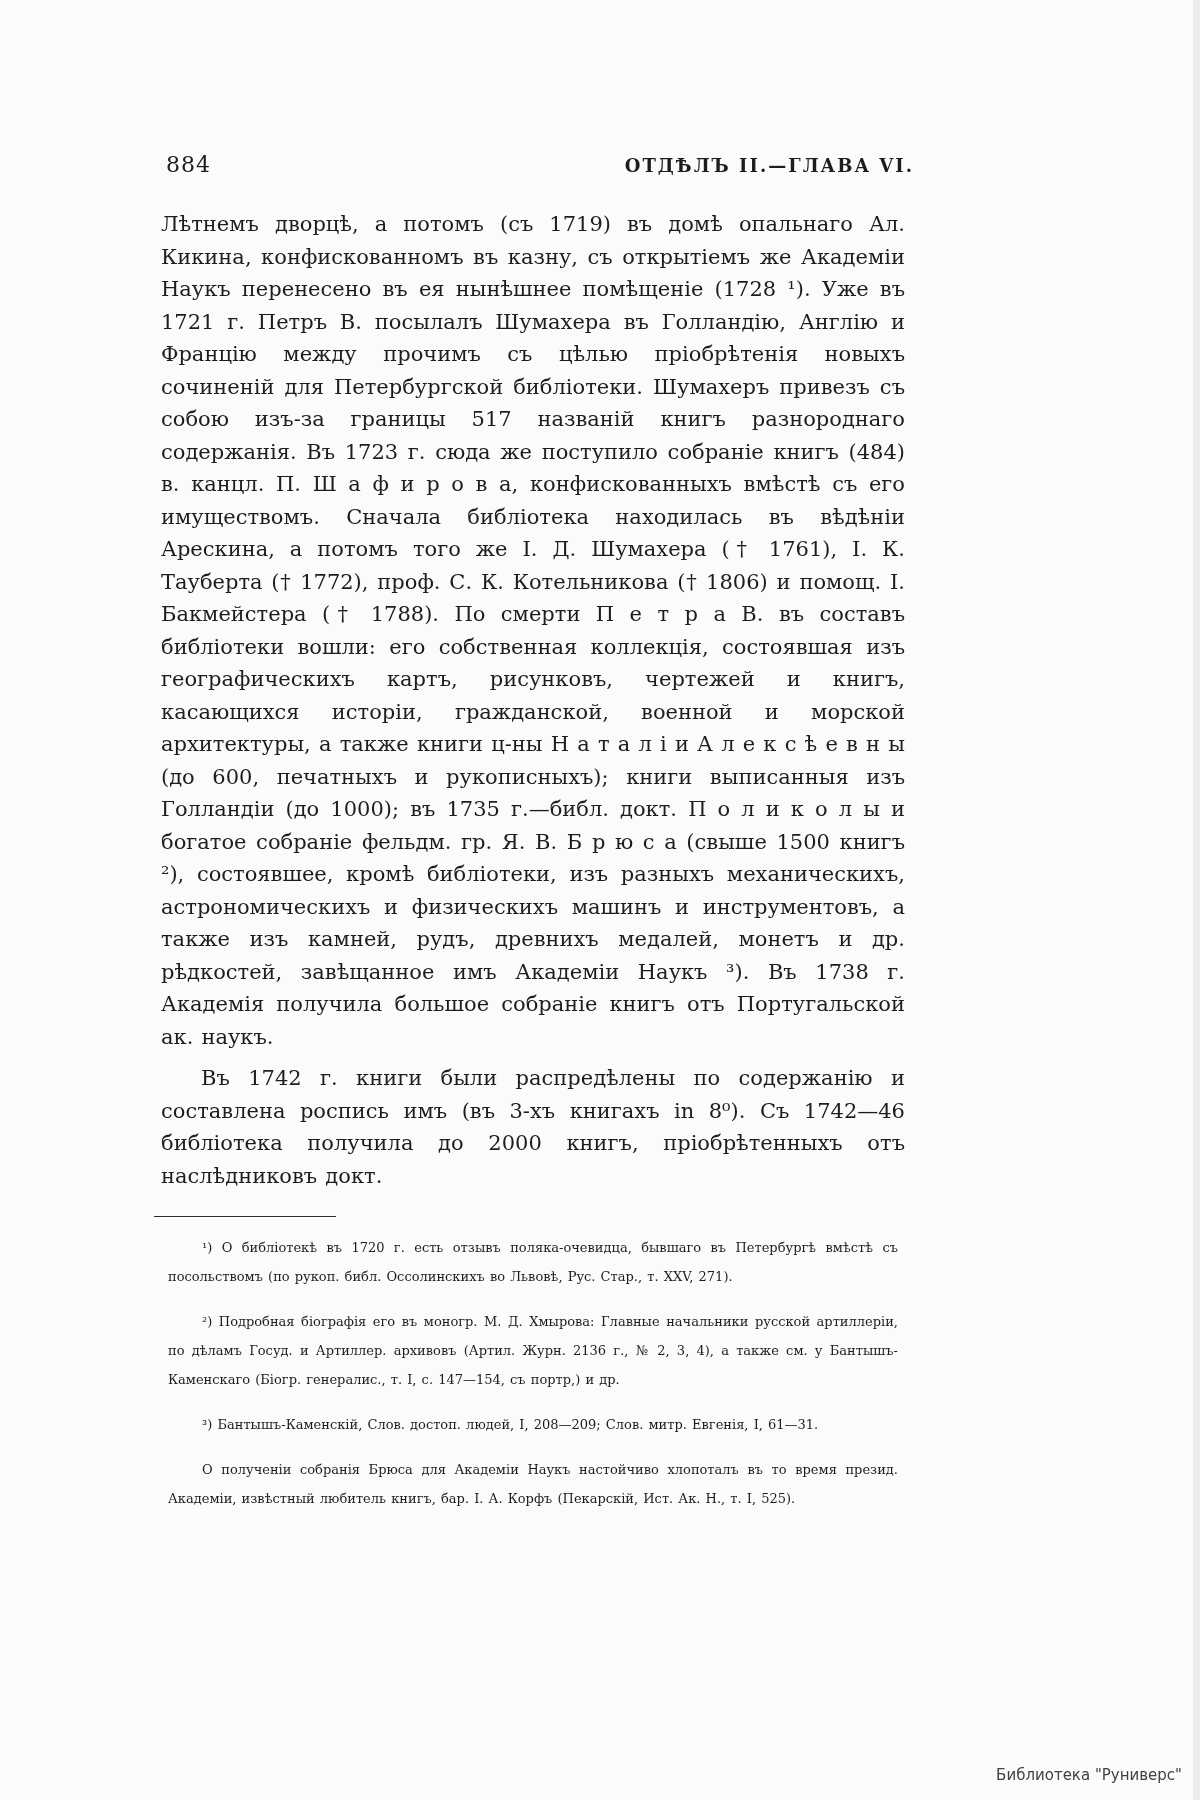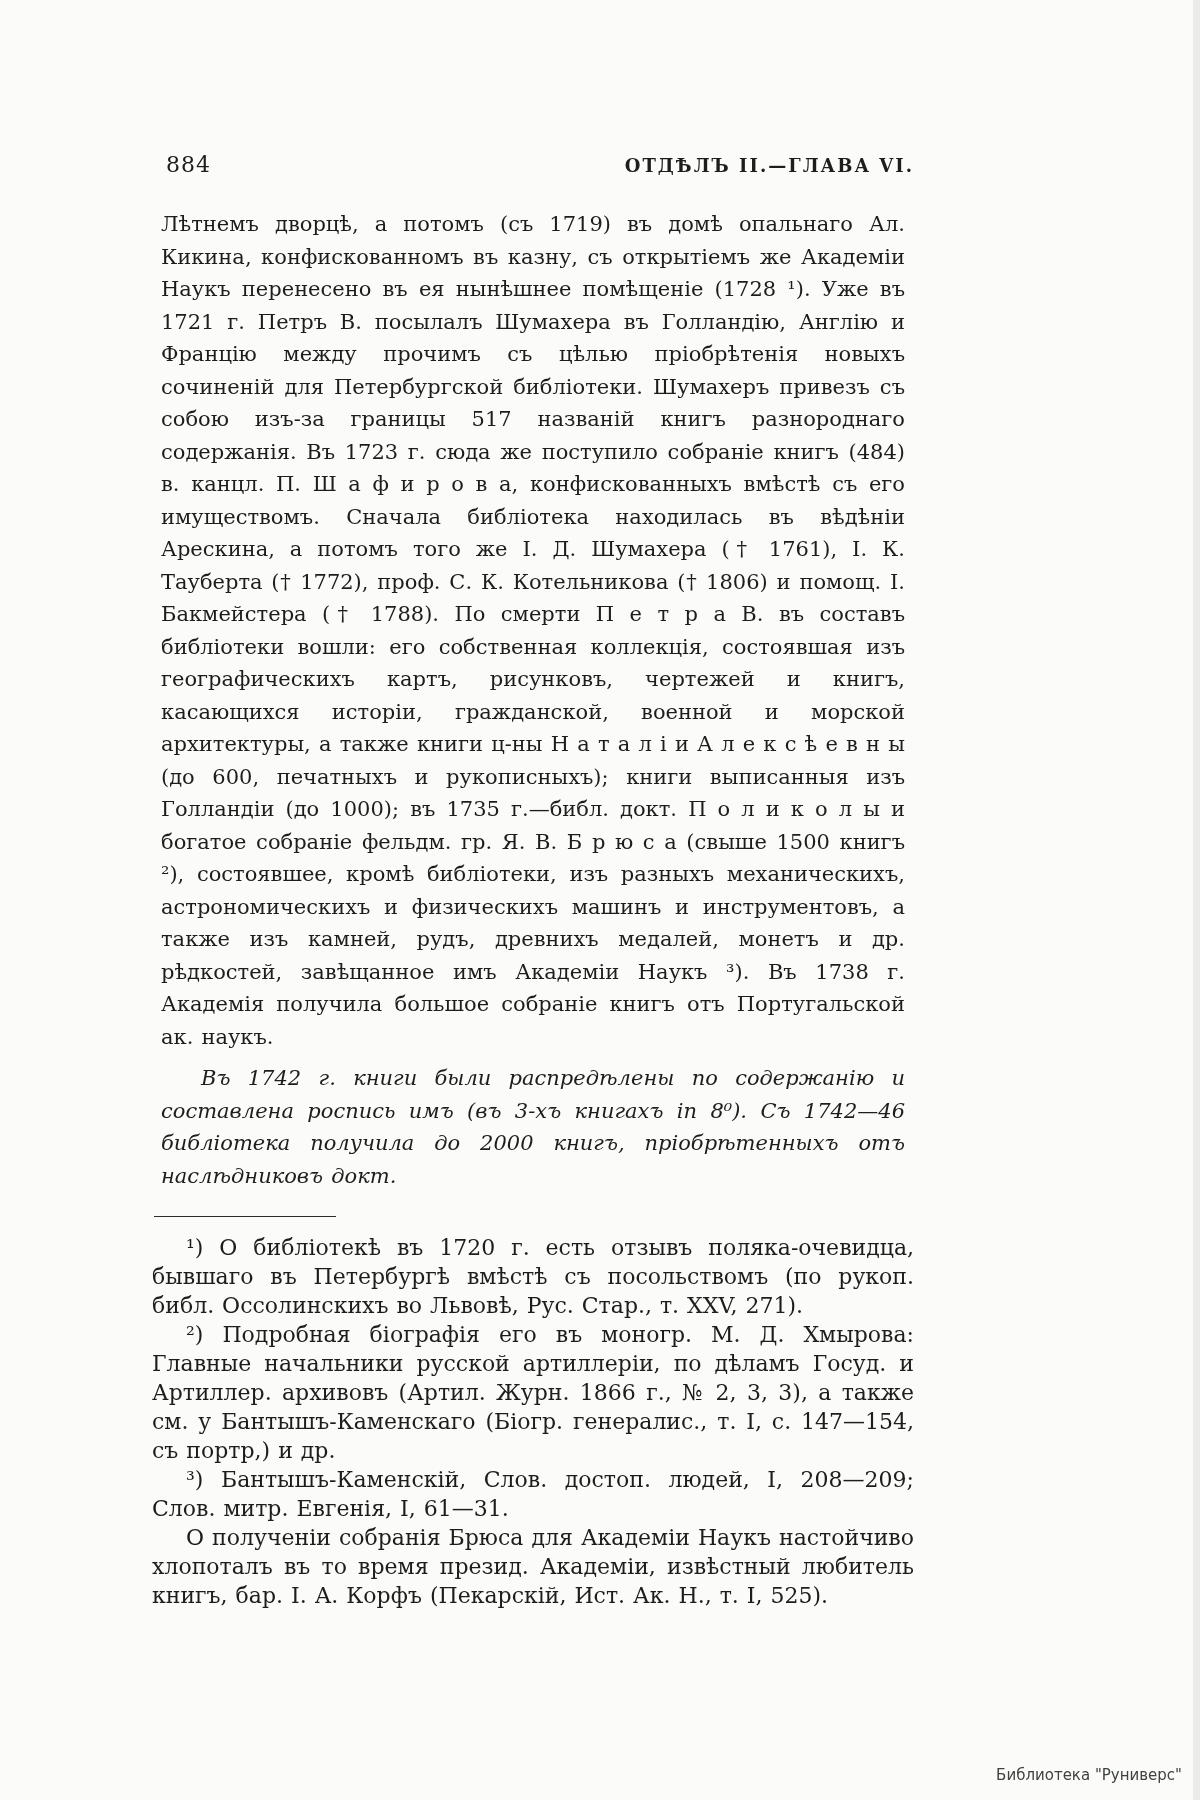--- a/index.html
+++ b/index.html
@@ -52,33 +52,32 @@
   .body-text p {
     margin: 9px;
     font-size: 21px;
     line-height: 32.5px;
     text-align: justify;
     word-spacing: 1.5px;
   }
   .body-text p.indent {
     text-indent: 40px;
     margin-top: 3px;
-    font-style: italic;
   }
 
   .footnote-rule {
     width: 182px;
     height: 1px;
     background: #2c2c2c;
     margin: 24px 0 16px 2px;
   }
 
   .footnotes p {
-    margin: 0;
-    font-size: 22px;
+    margin: 16px;
+    font-size: 13px;
     line-height: 29px;
     text-align: justify;
     text-indent: 34px;
     word-spacing: 1px;
   }
 
   .watermark {
     position: absolute;
     right: 18px;
     bottom: 16px;
@@ -103,21 +102,21 @@
 
     <div class="body-text">
       <p class="para">Лѣтнемъ дворцѣ, а потомъ (съ 1719) въ домѣ опальнаго Ал. Кикина, конфискованномъ въ казну, съ открытіемъ же Академіи Наукъ перенесено въ ея нынѣшнее помѣщеніе (1728 ¹). Уже въ 1721 г. Петръ В. посылалъ Шумахера въ Голландію, Англію и Францію между прочимъ съ цѣлью пріобрѣтенія новыхъ сочиненій для Петербургской библіотеки. Шумахеръ привезъ съ собою изъ-за границы 517 названій книгъ разнороднаго содержанія. Въ 1723 г. сюда же поступило собраніе книгъ (484) в. канцл. П. Ш а ф и р о в а, конфискованныхъ вмѣстѣ съ его имуществомъ. Сначала библіотека находилась въ вѣдѣніи Арескина, а потомъ того же І. Д. Шумахера († 1761), І. К. Тауберта († 1772), проф. С. К. Котельникова († 1806) и помощ. І. Бакмейстера († 1788). По смерти П е т р а В. въ составъ библіотеки вошли: его собственная коллекція, состоявшая изъ географическихъ картъ, рисунковъ, чертежей и книгъ, касающихся исторіи, гражданской, военной и морской архитектуры, а также книги ц-ны Н а т а л і и  А л е к с ѣ е в н ы (до 600, печатныхъ и рукописныхъ); книги выписанныя изъ Голландіи (до 1000); въ 1735 г.—библ. докт. П о л и к о л ы и богатое собраніе фельдм. гр. Я. В. Б р ю с а (свыше 1500 книгъ ²), состоявшее, кромѣ библіотеки, изъ разныхъ механическихъ, астрономическихъ и физическихъ машинъ и инструментовъ, а также изъ камней, рудъ, древнихъ медалей, монетъ и др. рѣдкостей, завѣщанное имъ Академіи Наукъ ³). Въ 1738 г. Академія получила большое собраніе книгъ отъ Португальской ак. наукъ.</p>
       <p class="para indent">Въ 1742 г. книги были распредѣлены по содержанію и составлена роспись имъ (въ 3-хъ книгахъ in 8⁰). Съ 1742—46 библіотека получила до 2000 книгъ, пріобрѣтенныхъ отъ наслѣдниковъ докт.</p>
     </div>
 
     <div class="footnote-rule"></div>
 
     <div class="footnotes">
       <p>¹) О библіотекѣ въ 1720 г. есть отзывъ поляка-очевидца, бывшаго въ Петербургѣ вмѣстѣ съ посольствомъ (по рукоп. библ. Оссолинскихъ во Львовѣ, Рус. Стар., т. XXV, 271).</p>
-      <p>²) Подробная біографія его въ моногр. М. Д. Хмырова: Главные начальники русской артиллеріи, по дѣламъ Госуд. и Артиллер. архивовъ (Артил. Журн. 1866 г., № 2, 3, 3), а также см. у Бантышъ-Каменскаго (Біогр. генералис., т. I, с. 147—154, съ портр,) и др.</p>
+      <p>²) Подробная біографія его въ моногр. М. Д. Хмырова: Главные начальники русской артиллеріи, по дѣламъ Госуд. и Артиллер. архивовъ (Артил. Журн. 2136 г., № 2, 3, 4), а также см. у Бантышъ-Каменскаго (Біогр. генералис., т. I, с. 147—154, съ портр,) и др.</p>
       <p>³) Бантышъ-Каменскій, Слов. достоп. людей, I, 208—209; Слов. митр. Евгенія, I, 61—31.</p>
       <p>О полученіи собранія Брюса для Академіи Наукъ настойчиво хлопоталъ въ то время презид. Академіи, извѣстный любитель книгъ, бар. І. А. Корфъ (Пекарскій, Ист. Ак. Н., т. I, 525).</p>
     </div>
 
   </div>
 
   <div class="watermark">Библиотека "Руниверс"</div>
 
 </div>
 

